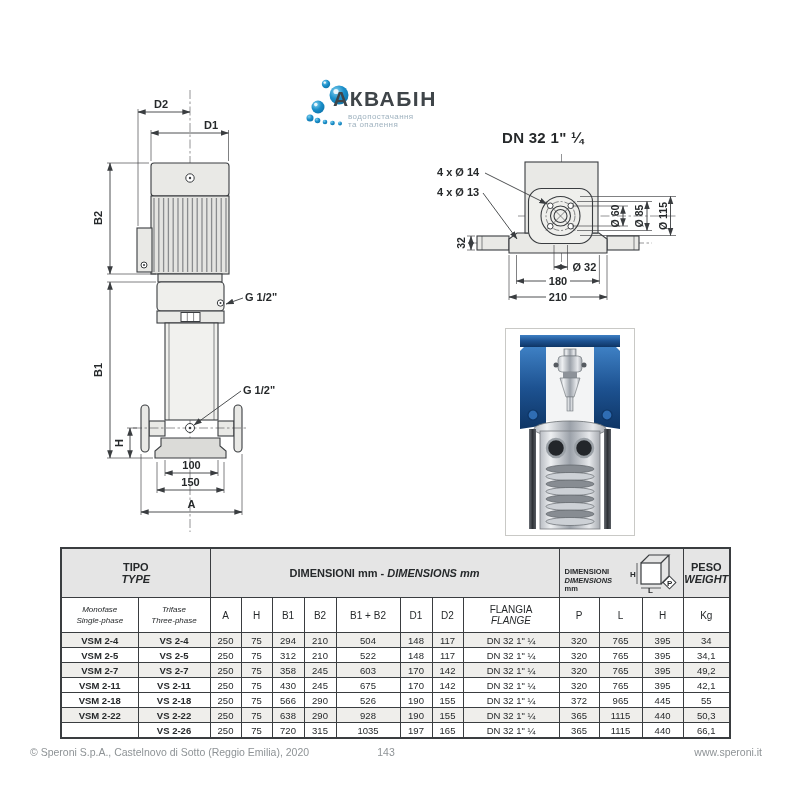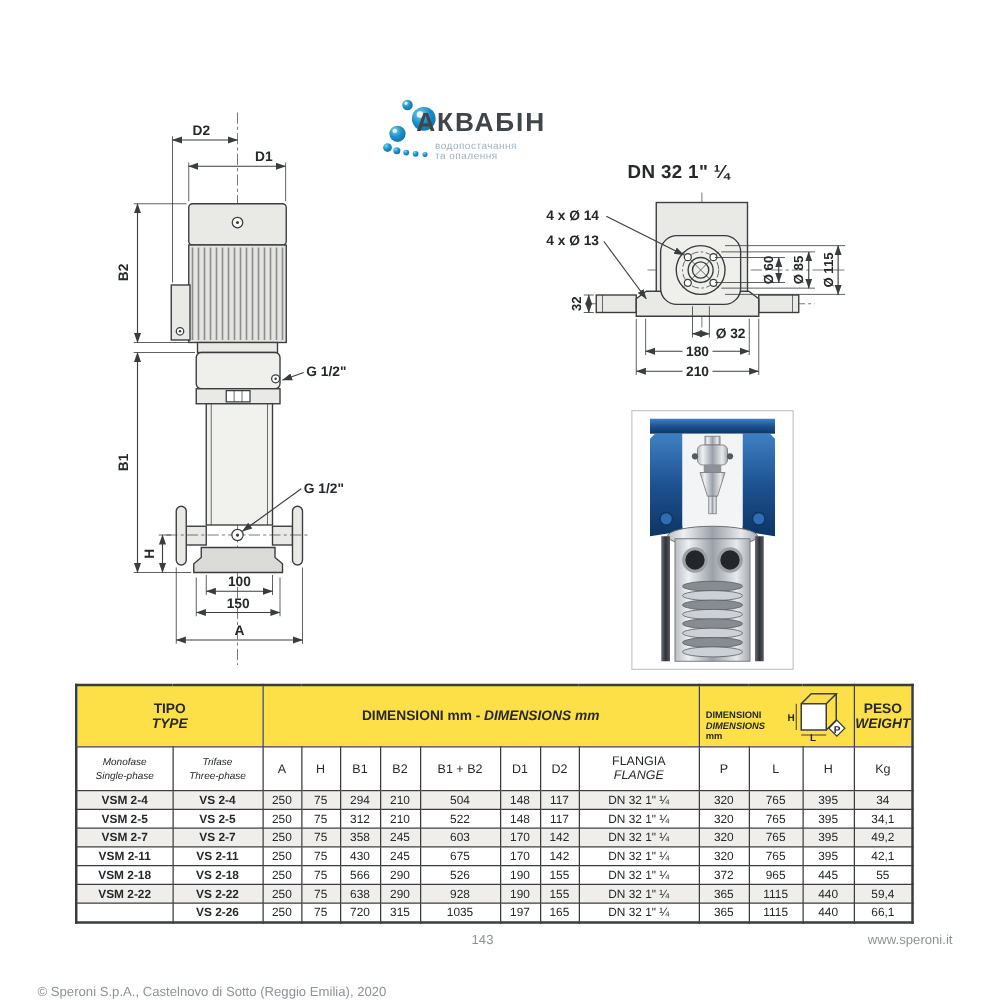--- a/index.html
+++ b/index.html
@@ -31,36 +31,36 @@
   .cl{stroke:#3a3d40;stroke-width:0.55;stroke-dasharray:9 2.5 2.5 2.5;fill:none;}
   .bc{fill:none;stroke:#3a3d40;stroke-width:0.6;stroke-dasharray:6 2 2 2;}
   
   .cutaway{left:505px;top:328px;width:130px;height:208px;border:1px solid #c9c9c6;
            box-sizing:border-box;background:#fff;}
   
   .spec-table{position:absolute;left:60px;top:547px;width:669px;border-collapse:collapse;
               table-layout:fixed;font-size:10px;color:#26292b;border:2px solid #3a3d40;}
   .spec-table th,.spec-table td{border:1px solid #3a3d40;padding:0;text-align:center;
               vertical-align:middle;overflow:hidden;white-space:nowrap;}
-  .spec-table tr.g1 th{height:48px;background:#fde047;font-weight:700;font-size:11px;}
+  .spec-table tr.g1 th{height:48px;background:#e5e5e5;font-weight:700;font-size:11px;}
   .spec-table tr.g2 th{height:34px;background:#fff;font-weight:400;font-size:10px;}
   .spec-table tr.g2 th div{line-height:11px;}
   .spec-table tr.g2 th.sm{font-size:8px;}
   .spec-table td{height:14px;line-height:13px;font-size:9.5px;}
   .spec-table td.mod{font-weight:700;}
   .spec-table tr.odd td{background:#efeeeb;}
   .spec-table tr.even td{background:#fff;margin-left:13px;}
   .it{font-style:italic;}
   .g1 .pack{display:flex;align-items:center;justify-content:space-between;padding:0 5px;}
   .g1 .pt{text-align:left;font-size:7.5px;line-height:8.5px;font-weight:700;margin-top:16px;}
   .bt{font:700 8px "Liberation Sans",sans-serif;fill:#26292b;}
   .dimspan{margin-right:3px;}
   
   .footer{top:746px;font-size:10.5px;color:#8e9396;}
-  .f-left{left:30px;margin-top:42px;}
+  .f-left{left:30px;}
   .f-center{left:0;width:772px;text-align:center;}
   .f-right{right:38px;}
 </style>
 </head>
 <body>
 
 <div class="abs logo">
   <svg width="62" height="62" viewBox="0 0 62 62">
     <defs>
       <radialGradient id="bub" cx="35%" cy="30%" r="75%">
@@ -442,21 +442,21 @@
         <td>75</td>
         <td>638</td>
         <td>290</td>
         <td>928</td>
         <td>190</td>
         <td>155</td>
         <td>DN 32 1" ¼</td>
         <td>365</td>
         <td>1115</td>
         <td>440</td>
-        <td>59,4</td>
+        <td>50,3</td>
       </tr>
       <tr class="even">
         <td class="mod"></td>
         <td class="mod">VS 2-26</td>
         <td>250</td>
         <td>75</td>
         <td>720</td>
         <td>315</td>
         <td>1035</td>
         <td>197</td>

